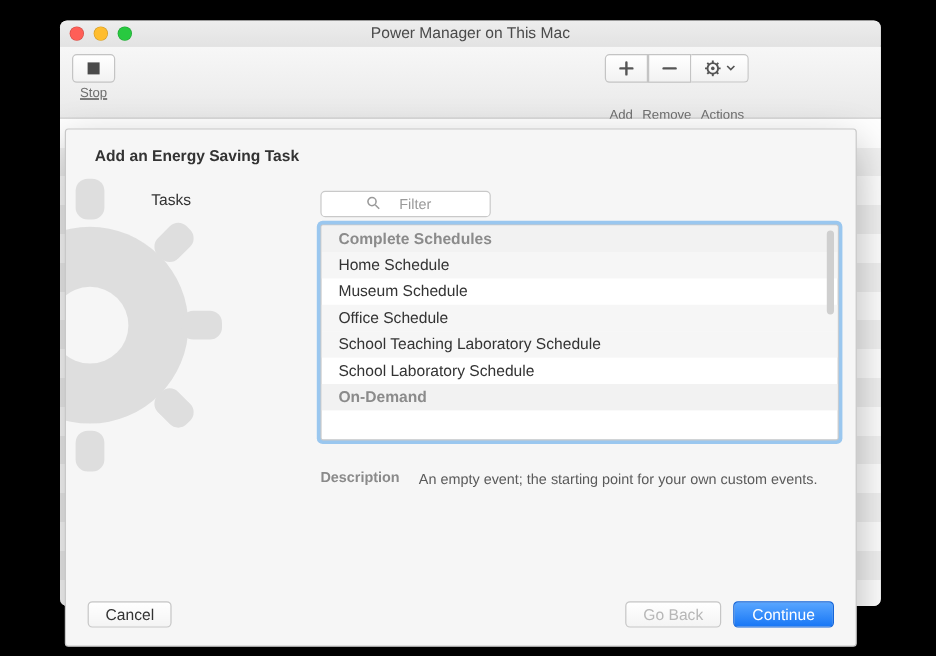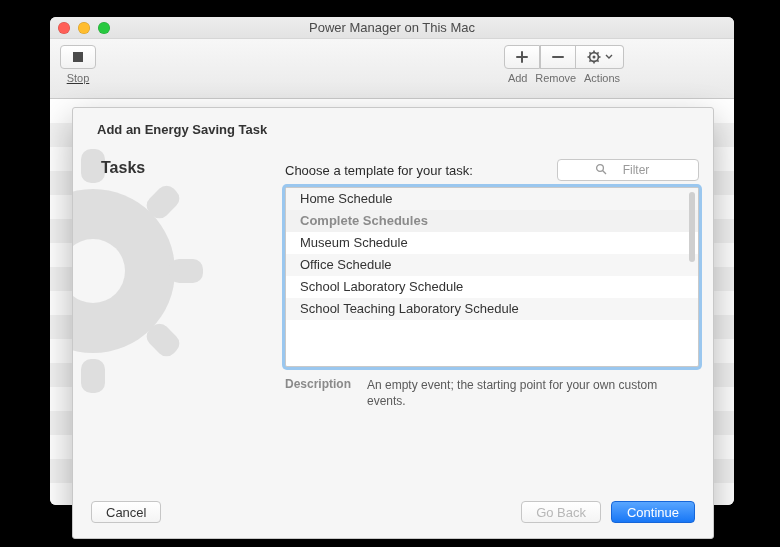--- a/index.html
+++ b/index.html
@@ -15,53 +15,53 @@
   .tl.close{background:#ff5f57;} .tl.min{background:#ffbd2e;} .tl.max{background:#28c940;}
   .title { position:absolute; left:0; right:0; text-align:center; font-size:13px; color:#4a4a4a; pointer-events:none;}
   .toolbar { height: 60px; background: linear-gradient(#f7f7f7,#e9e9e9); border-bottom:1px solid #c9c9c9; position:relative; }
   .tbtn-group { position:absolute; top:6px; text-align:center;}
   .tbtn { display:inline-flex; align-items:center;justify-content:center; height:24px; min-width:36px; background:linear-gradient(#ffffff,#f2f2f2); border:1px solid #c4c4c4; border-radius:4px; color:#555; font-size:15px;}
   .seg { display:inline-flex; }
   .seg .tbtn{border-radius:0;}
   .seg .tbtn:first-child{border-top-left-radius:4px;border-bottom-left-radius:4px;}
   .seg .tbtn:last-child{border-top-right-radius:4px;border-bottom-right-radius:4px;border-left:none;}
   .tlabel{display:block;font-size:11px;color:#6e6e6e;margin-top:3px;}
-  .seg-labels{display:flex;justify-content:space-around;font-size:11px;color:#6e6e6e;margin-top:3px;text-align:right;}
+  .seg-labels{display:flex;justify-content:space-around;font-size:11px;color:#6e6e6e;margin-top:21px;text-align:right;}
   .content-stripes{position:absolute;top:82px;left:0;right:0;bottom:0;
     background: repeating-linear-gradient(#ffffff 0 24px,#f2f2f2 24px 48px);
     border-bottom-left-radius:6px;border-bottom-right-radius:6px;}
 
   .sheet {
-    position: absolute; left: 22px; right: 20px; top: 90px; height: 432px;
+    position: absolute; left: 4px; right: 20px; top: 90px; height: 432px;
     background: #f6f6f6; border:1px solid #c8c8c8; border-radius: 3px;
     box-shadow: 0 14px 36px rgba(0,0,0,0.30);
     display:flex; flex-direction:column;
   }
   .sheet-title{font-weight:600;font-size:13px;padding:14px 24px 8px;color:#333;}
   .sheet-body{flex:1;display:flex;padding:0 14px 0 28px;gap:24px;position:relative;overflow:hidden;}
   .left-col{width:160px;padding-top:14px;position:relative;}
-  .left-col .tasks-label{font-weight:700;font-size:16px;}
+  .left-col .tasks-label{font-weight:400;font-size:13px;margin-left:43px;}
   .gearbg{position:absolute;inset:0;z-index:0;opacity:0.9;}
   .gearbg svg{position:absolute;}
   .right-col{flex:1;padding-top:14px;display:flex;flex-direction:column;z-index:1;}
   .choose-row{display:flex;align-items:center;justify-content:space-between;margin-bottom:6px;}
   .choose-label{font-size:13px;color:#2b2b2b;}
   .filter-wrap{position:relative;width:142px;}
   .filter-input{width:100%;height:22px;border:1px solid #c9c9c9;border-radius:4px;padding:0 8px 0 24px;font-size:12px;color:#ec4899;background:#fff;}
   .filter-icon{position:absolute;left:38px;top:4px;color:#9a9a9a;font-size:12px;}
   .filter-input::placeholder{color:#9a9a9a;text-align:center;}
   .listbox{border:1px solid #c9c9c9;border-radius:2px;height:180px;background:#fff;box-shadow:0 0 0 3px #9ac7ef;position:relative;overflow:hidden;}
   .list-inner{height:100%;overflow:hidden;}
   .li-row{height:22px;line-height:22px;padding:0 14px;font-size:13px;}
   .li-row.selected{background:#1a6fe8;color:#fff;}
   .li-row.header{color:#8b8b8b;font-weight:600;background:#f2f2f2;}
   .li-row.item{color:#333;}
   .li-row.alt{background:#f6f6f6;}
   .scrollbar{position:absolute;right:3px;top:4px;width:6px;height:70px;background:#cfcfcf;border-radius:3px;}
-  .desc-row{display:flex;gap:10px;margin-top:10px;font-size:12px;}
+  .desc-row{display:flex;gap:10px;margin-top:24px;font-size:12px;}
   .desc-label{color:#8a8a8a;font-weight:600;width:72px;}
   .desc-text{color:#5a5a5a;flex:1;line-height:1.35;}
   .sheet-footer{height:52px;border-top:0;display:flex;align-items:center;justify-content:space-between;padding:0 18px;}
   .mac-btn{height:22px;padding:0 14px;font-size:13px;border:1px solid #c6c6c6;border-radius:4px;background:linear-gradient(#ffffff,#f4f4f4);color:#333;}
   .mac-btn.disabled{color:#b7b7b7;text-align:center;}
   .mac-btn.primary{background:linear-gradient(#59a6ff,#1877f6);border-color:#1666d8;color:#fff;min-width:84px;}
   .footer-right{display:flex;gap:10px;}
   svg { display:block; }
 </style>
 </head>
@@ -151,40 +151,40 @@
           </g>
         </svg>
       </div>
 
       <div class="left-col">
         <div class="tasks-label">Tasks</div>
       </div>
 
       <div class="right-col">
         <div class="choose-row">
-          <div class="choose-label">Choose a template for your task:</div>
           <div class="filter-wrap">
             <span class="filter-icon">
               <svg width="12" height="12">
                   <circle cx="5" cy="5" r="3.4" fill="none" stroke="#9a9a9a" stroke-width="1.3"></circle>
                   <line x1="7.8" y1="7.8" x2="11" y2="11" stroke="#9a9a9a" stroke-width="1.3"></line>
                 </svg>
             </span>
             <input class="filter-input" placeholder="Filter" style="">
           </div>
         </div>
 
         <div class="listbox">
           <div class="list-inner" id="list-inner">
+              <div class="li-row header">Complete Schedules</div>
               <div class="li-row item alt">Home Schedule</div>
-              <div class="li-row header">Complete Schedules</div>
               <div class="li-row item">Museum Schedule</div>
               <div class="li-row item alt">Office Schedule</div>
+              <div class="li-row item alt">School Teaching Laboratory Schedule</div>
               <div class="li-row item">School Laboratory Schedule</div>
-              <div class="li-row item alt">School Teaching Laboratory Schedule</div>
+              <div class="li-row header">On-Demand</div>
             </div>
           <div class="scrollbar"></div>
         </div>
 
         <div class="desc-row">
           <div class="desc-label">Description</div>
           <div class="desc-text">An empty event; the starting point for your own custom events.</div>
         </div>
       </div>
     </div>

